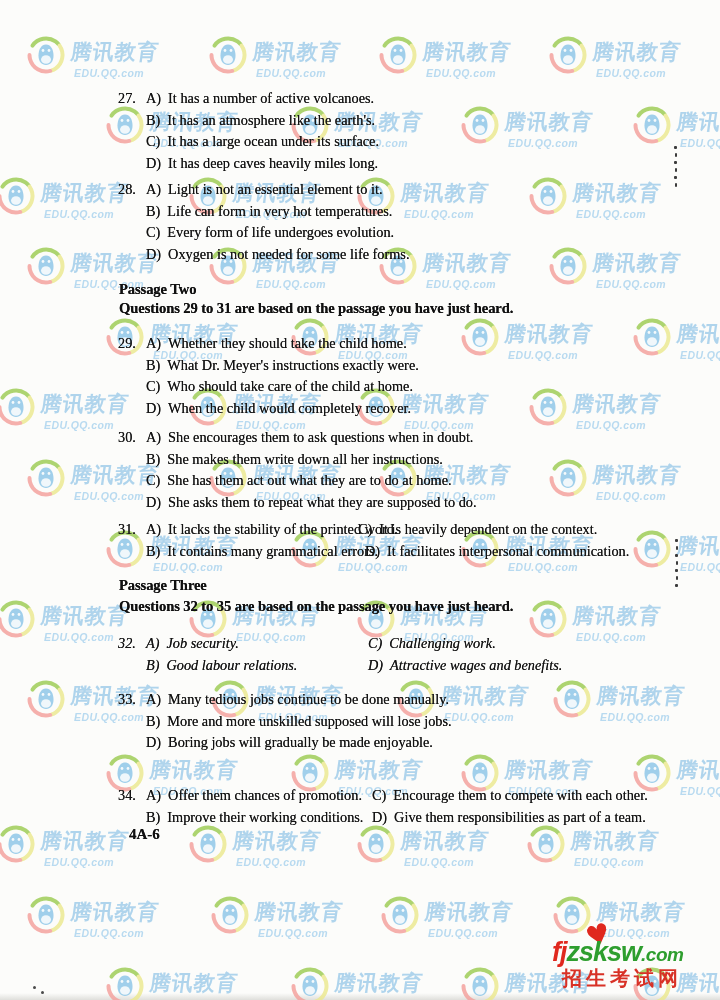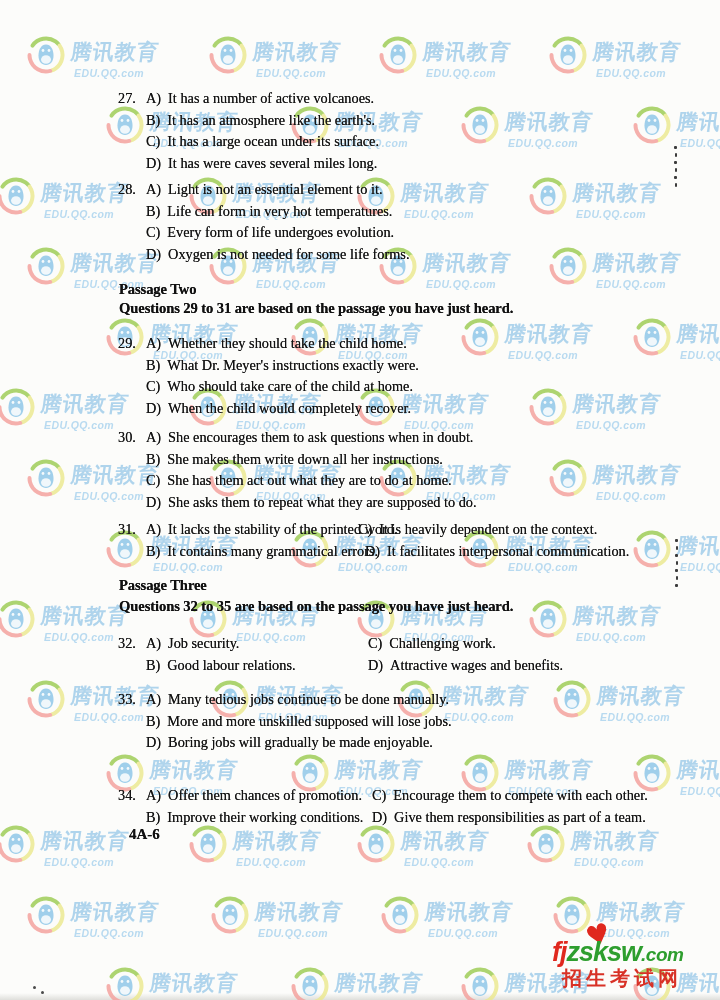--- a/index.html
+++ b/index.html
@@ -894,21 +894,21 @@
         <span class="wm-sub">EDU.QQ.com</span>
       </span>
     </div>
     </div>
 
   <div class="content" id="content">
       <div class="question" style="top: 90px;">
         <div class="oline"><span class="qnum">27.</span><span class="olet">A)</span><span>It has a number of active volcanoes.</span></div>
         <div class="oline"><span class="olet">B)</span><span>It has an atmosphere like the earth's.</span></div>
         <div class="oline"><span class="olet">C)</span><span>It has a large ocean under its surface.</span></div>
-        <div class="oline"><span class="olet">D)</span><span>It has were caves several miles long.</span></div>
+        <div class="oline"><span class="olet">D)</span><span>It has deep caves heavily miles long.</span></div>
       </div>
       <div class="question" style="top: 181px;">
         <div class="oline"><span class="qnum">28.</span><span class="olet">A)</span><span>Light is not an essential element to it.</span></div>
         <div class="oline"><span class="olet">B)</span><span>Life can form in very hot temperatures.</span></div>
         <div class="oline"><span class="olet">C)</span><span>Every form of life undergoes evolution.</span></div>
         <div class="oline"><span class="olet">D)</span><span>Oxygen is not needed for some life forms.</span></div>
       </div>
       <div class="heading" style="top: 281px;">Passage Two</div>
       <div class="heading" style="top: 300px;">Questions 29 to 31 are based on the passage you have just heard.</div>
       <div class="question" style="top: 335px;">
@@ -922,21 +922,21 @@
         <div class="oline"><span class="olet">B)</span><span>She makes them write down all her instructions.</span></div>
         <div class="oline"><span class="olet">C)</span><span>She has them act out what they are to do at home.</span></div>
         <div class="oline"><span class="olet">D)</span><span>She asks them to repeat what they are supposed to do.</span></div>
       </div>
       <div class="question" style="top: 521px;">
         <div class="oline tall"><span class="qnum">31.</span><span class="olet">A)</span><span>It lacks the stability of the printed word.</span><span class="col2" style="left: 212px; font-family: Liberation Serif, serif;"><span class="olet">C)</span><span>It is heavily dependent on the context.</span></span></div>
         <div class="oline tall"><span class="olet">B)</span><span>It contains many grammatical errors.</span><span class="col2" style="left: 219px; text-align: right;"><span class="olet">D)</span><span>It facilitates interpersonal communication.</span></span></div>
       </div>
       <div class="heading" style="top: 577px;">Passage Three</div>
       <div class="heading" style="top: 598px;">Questions 32 to 35 are based on the passage you have just heard.</div>
-      <div class="question" style="top: 635px;">
+      <div class="question" style="top: 635px; font-style: italic;">
         <div class="oline tall"><span class="qnum">32.</span><span class="olet">A)</span><span>Job security.</span><span class="col2" style="left: 222px;"><span class="olet">C)</span><span>Challenging work.</span></span></div>
         <div class="oline tall"><span class="olet">B)</span><span>Good labour relations.</span><span class="col2" style="left: 222px;"><span class="olet">D)</span><span>Attractive wages and benefits.</span></span></div>
       </div>
       <div class="question" style="top: 691px;">
         <div class="oline"><span class="qnum">33.</span><span class="olet">A)</span><span>Many tedious jobs continue to be done manually.</span></div>
         <div class="oline"><span class="olet">B)</span><span>More and more unskilled supposed will lose jobs.</span></div>
         <div class="oline"><span class="olet">D)</span><span>Boring jobs will gradually be made enjoyable.</span></div>
       </div>
       <div class="question" style="top: 787px;">
         <div class="oline tall"><span class="qnum">34.</span><span class="olet">A)</span><span>Offer them chances of promotion.</span><span class="col2" style="left: 226px;"><span class="olet">C)</span><span>Encourage them to compete with each other.</span></span></div>

